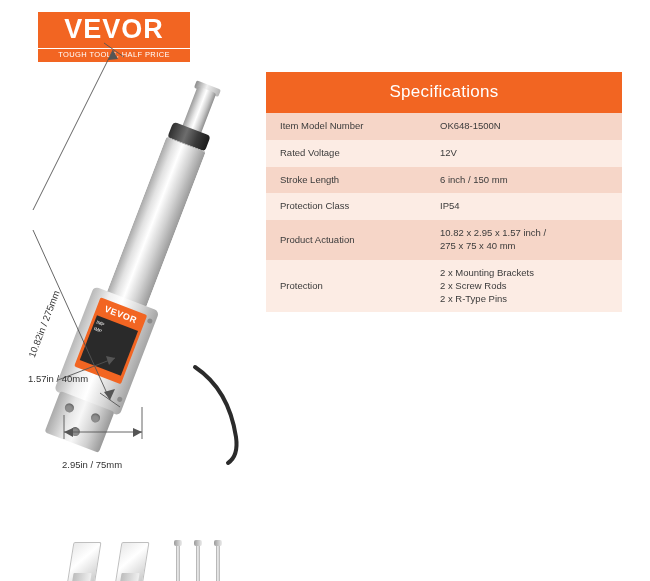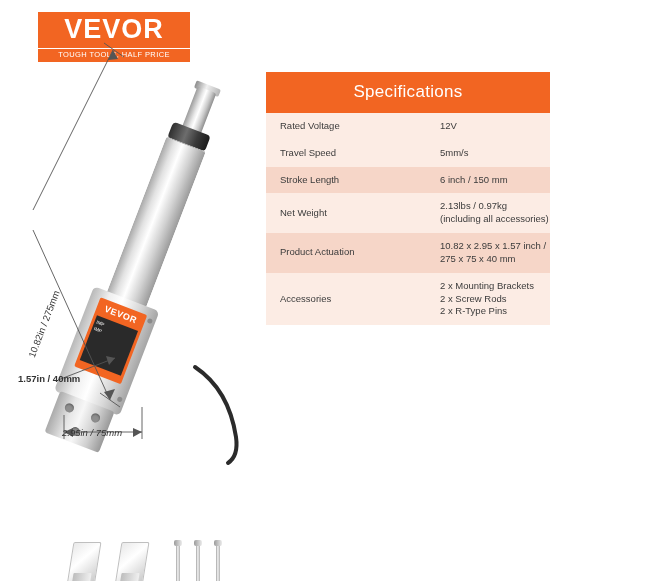--- a/index.html
+++ b/index.html
@@ -42,21 +42,21 @@
     padding: 2px 0 3px 0;
     margin-top: 1px;
     line-height: 1;
   }
 
   
   .spec-panel {
     position: absolute;
     left: 266px;
     top: 72px;
-    width: 284px;
+    width: 356px;
   }
   .spec-header {
     background: #f26522;
     color: #ffffff;
     font-size: 17px;
     text-align: center;
     padding: 10px 0 11px 0;
     letter-spacing: 0.3px;
   }
   table.spec-table {
@@ -311,55 +311,55 @@
     <polygon points="115,303 106,301 109,310" fill="#555"></polygon>
 
     <line x1="64" y1="377" x2="142" y2="377" stroke="#555" stroke-width="0.9"></line>
     <polygon points="64,377 73,373 73,382" fill="#555"></polygon>
     <polygon points="142,377 133,373 133,382" fill="#555"></polygon>
     <line x1="64" y1="360" x2="64" y2="384" stroke="#555" stroke-width="0.9"></line>
     <line x1="142" y1="352" x2="142" y2="384" stroke="#555" stroke-width="0.9"></line>
   </svg>
 
   <div class="dim-text dim-rot1" style="left:26px; top:300px;">10.82in / 275mm</div>
-  <div class="dim-text" style="left:18px; top:318px;font-weight:bold;">1.57in / 40mm</div>
-  <div class="dim-text" style="left:62px; top:372px;font-style:italic;">2.95in / 75mm</div>
+  <div class="dim-text" style="left:28px; top:318px;">1.57in / 40mm</div>
+  <div class="dim-text" style="left:62px; top:404px;">2.95in / 75mm</div>
 
   <div class="accessories">
     <div class="bracket" style="left:10px; top:12px;"></div>
     <div class="bracket" style="left:58px; top:12px;"></div>
     <div class="rodpin" style="left:116px; top:14px;"></div>
     <div class="rodpin" style="left:136px; top:14px;"></div>
     <div class="rodpin" style="left:156px; top:14px;"></div>
   </div>
 </div>
 
 <div class="spec-panel">
   <div class="spec-header">Specifications</div>
   <table class="spec-table">
     <tbody id="spec-body">
+        <tr class="row-a">
+          <td class="label">Item Model Number</td>
+          <td class="value">OK648-1500N</td>
+        </tr>
         <tr class="row-b">
           <td class="label">Rated Voltage</td>
           <td class="value">12V</td>
         </tr>
-        <tr class="row-b">
-          <td class="label">Travel Speed</td>
-          <td class="value">5mm/s</td>
-        </tr>
         <tr class="row-a">
           <td class="label">Stroke Length</td>
           <td class="value">6 inch / 150 mm</td>
         </tr>
         <tr class="row-b">
-          <td class="label">Net Weight</td>
-          <td class="value">2.13lbs / 0.97kg<br>(including all accessories)</td>
+          <td class="label">Protection Class</td>
+          <td class="value">IP54</td>
         </tr>
         <tr class="row-a">
           <td class="label">Product Actuation</td>
           <td class="value">10.82 x 2.95 x 1.57 inch /<br>275 x 75 x 40 mm</td>
         </tr>
         <tr class="row-b">
-          <td class="label">Accessories</td>
+          <td class="label">Protection</td>
           <td class="value">2 x Mounting Brackets<br>2 x Screw Rods<br>2 x R-Type Pins</td>
         </tr>
       </tbody>
   </table>
 </div>
 
 </body></html>

